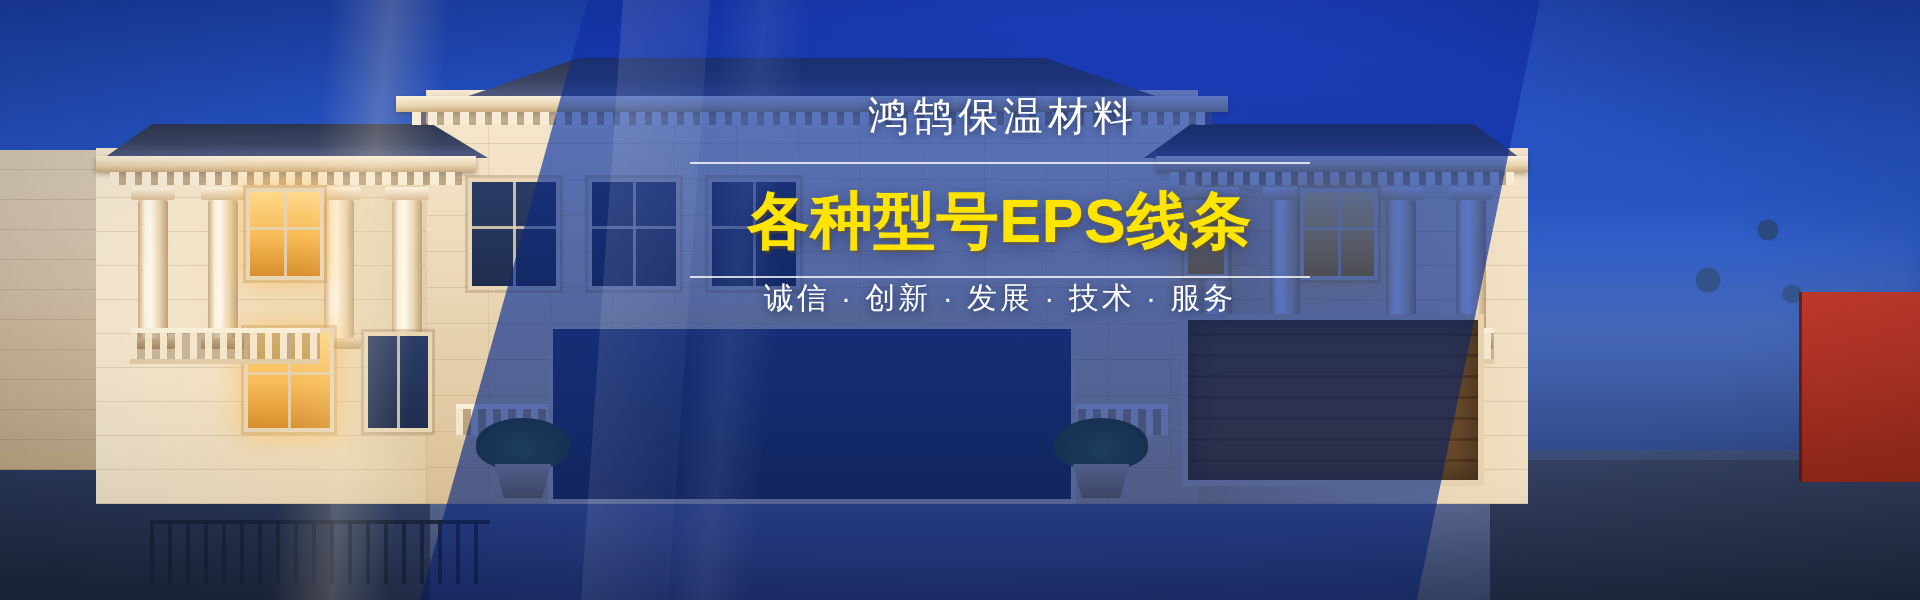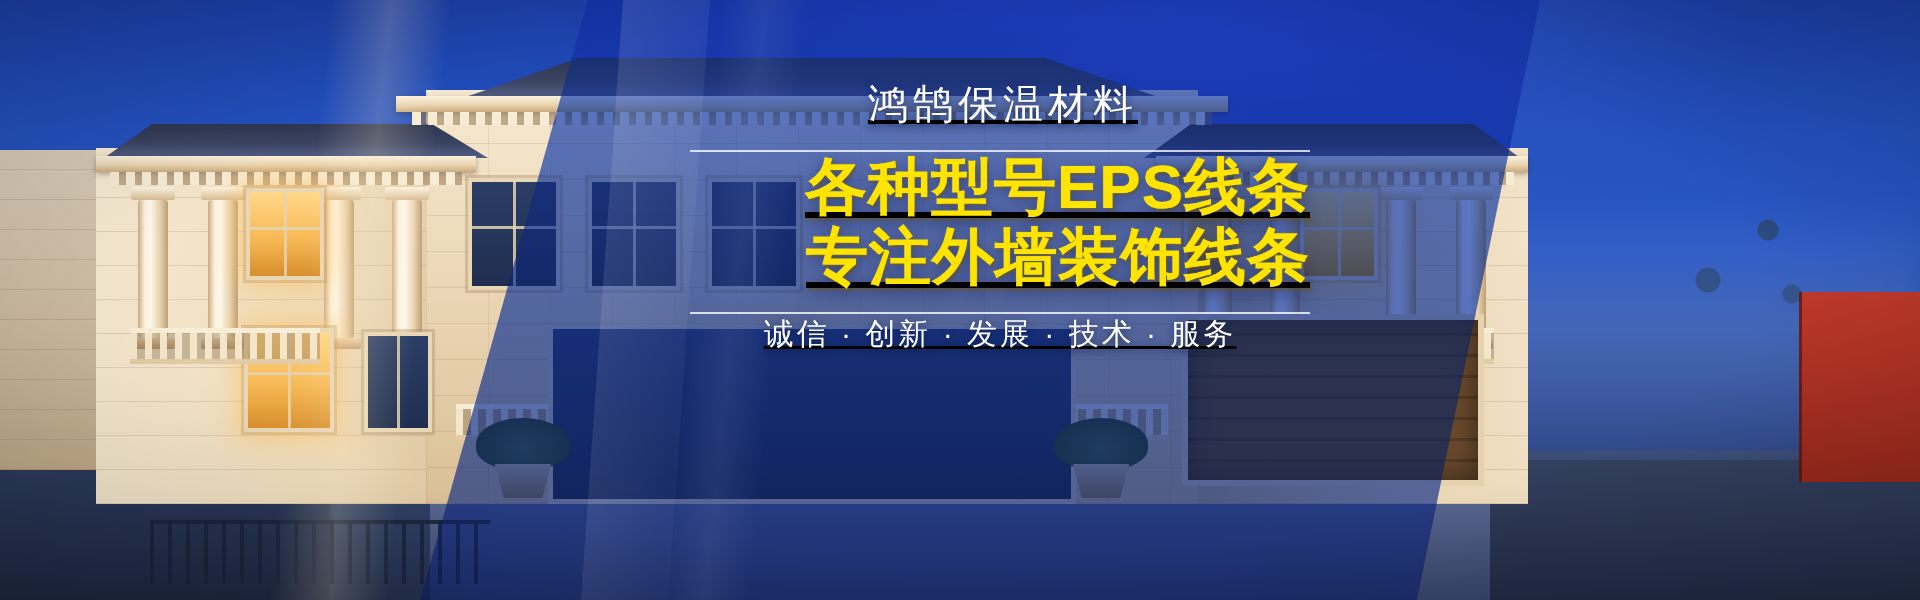--- a/index.html
+++ b/index.html
@@ -231,43 +231,42 @@
   
   .vignette{
     position:absolute;inset:0;
     background:radial-gradient(ellipse 86% 92% at 50% 48%, rgba(0,0,0,0) 48%, rgba(0,0,0,.30) 100%);
     pointer-events:none;
   }
 
   
   .copy{
     position:absolute;
-    left:690px;top:84px;width:620px;
+    left:690px;top:96px;width:620px;
     text-align:center;
     z-index:12;
-    text-decoration:underline;
   }
   .brand{
     color:#ffffff;
     font-size:40px;
     letter-spacing:5px;
     line-height:1;
     font-weight:400;
     text-shadow:0 2px 10px rgba(10,25,70,.65);
     padding-left:6px;
   }
   .rule{
     height:2px;
     background:rgba(255,255,255,.78);
     margin:26px auto 0;
     width:100%;
   }
   .rule.bottom{margin:20px auto 0;}
   .headline{
-    text-align:right;
+    margin-top:22px;
   }
   .headline .line{
     color:#ffe400;
     font-size:62px;
     font-weight:700;
     line-height:1.13;
     letter-spacing:1px;
     white-space:nowrap;
     text-shadow:
       0 0 1px #ffe400,
@@ -387,21 +386,20 @@
   <div class="vignette"></div>
 
   <div class="copy">
 
     <div class="brand">鸿鹄保温材料</div>
 
     <div class="rule"></div>
 
     <div class="headline">
       <div class="line">各种型号EPS线条</div>
-      <div class="line">专注外墙装饰线条</div>
     </div>
 
     <div class="rule bottom"></div>
 
     <div class="tagline">诚信 · 创新 · 发展 · 技术 · 服务</div>
   </div>
 
 </div>
 
 </body></html>

